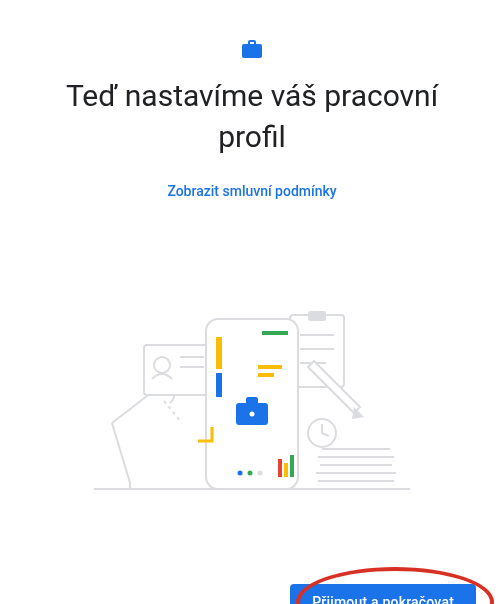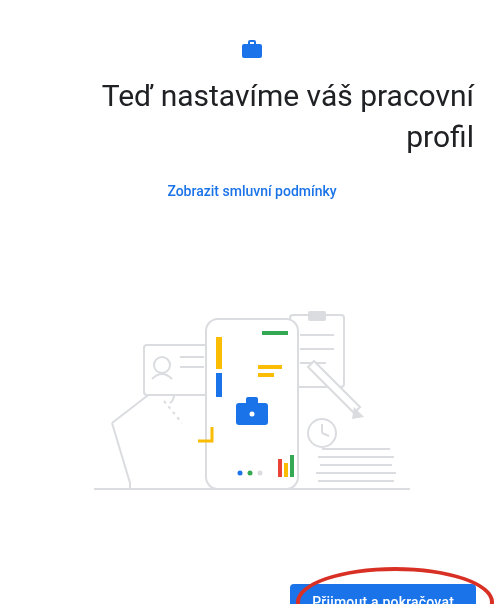--- a/index.html
+++ b/index.html
@@ -19,21 +19,20 @@
   .briefcase-icon{
     margin:38px auto 14px;
     width:24px;height:24px;
   }
   h1{
     font-size:30px;
     font-weight:400;
     margin:0 30px 24px;
     line-height:1.35;
     color:#202124;
-    text-align:right;
   }
   .terms-link{
     display:inline-block;
     color:#1a73e8;
     font-size:14px;
     font-weight:500;
     cursor:pointer;
     margin-bottom:44px;
   }
   .illustration{

